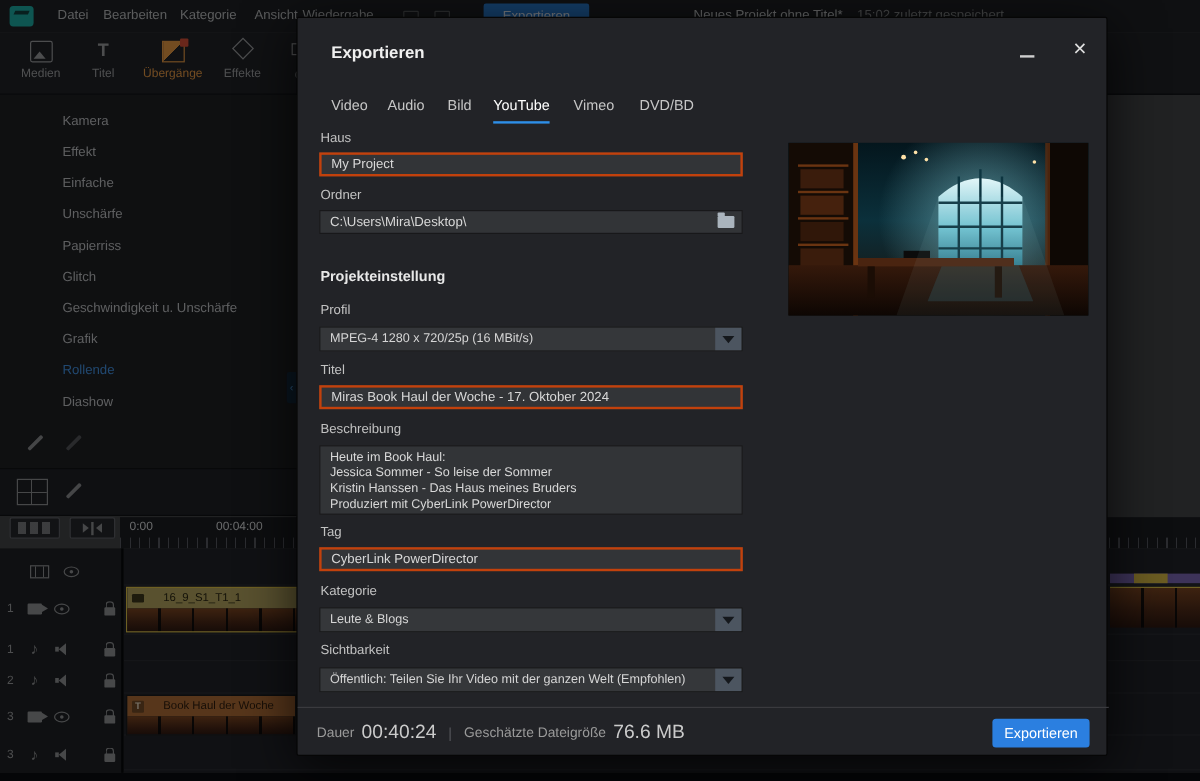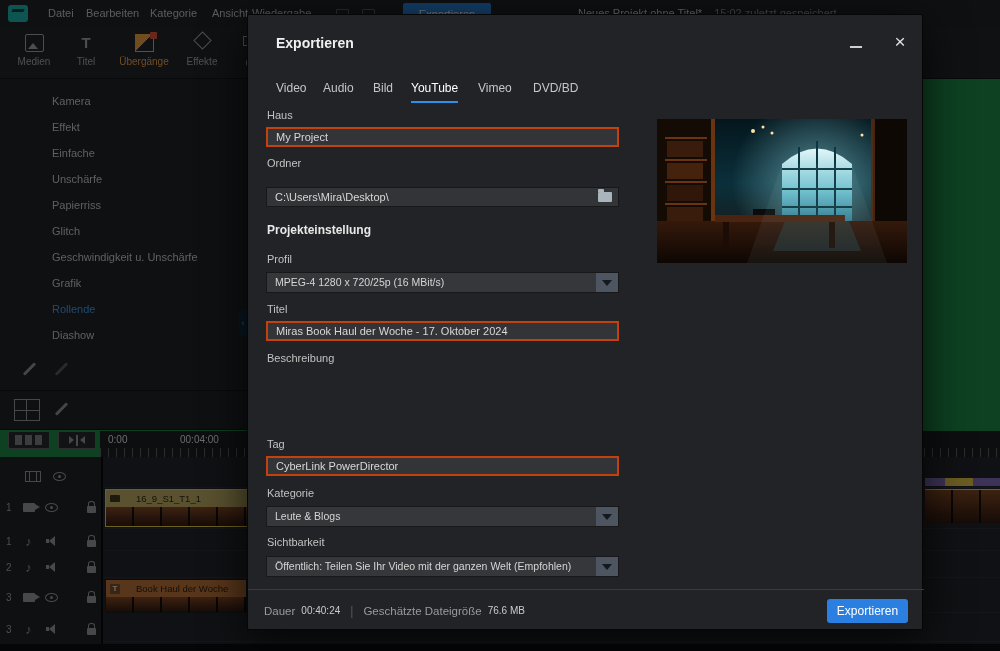--- a/index.html
+++ b/index.html
@@ -1,18 +1,18 @@
 <!DOCTYPE html>
 <html><head>
 <meta charset="utf-8">
 <style>
   * { margin:0; padding:0; box-sizing:border-box; }
   html,body { width:1000px; height:651px; background:#141416; overflow:hidden;
     font-family:"Liberation Sans", sans-serif; }
-  #stage { position:relative; width:1000px; height:651px; background:#15803d; }
+  #stage { position:relative; width:1000px; height:651px; background:#404040; }
 
   
   #topbar { position:absolute; left:0; top:0; width:1000px; height:27px; background:#191a1c; }
   .logo { position:absolute; left:8px; top:5px; width:20px; height:17px; background:#17a9a0; border-radius:3px; }
   .logo::after { content:''; position:absolute; left:4px; top:4px; width:12px; height:3px; background:#0b3a37; transform:skewX(-25deg); }
   .menu-item { position:absolute; top:7px; font-size:11px; color:#b8b8b8; cursor:default; }
   .mini-ic { position:absolute; top:9px; width:13px; height:9px; border:1px solid #6f6f6f; border-radius:1px; opacity:.7; }
   #export-top { position:absolute; left:403px; top:3px; width:88px; height:22px; background:#2579cf; border-radius:2px;
     color:#eaf2fc; font-size:11px; display:flex; align-items:center; justify-content:center; }
   #status { position:absolute; left:578px; top:7px; font-size:11px; }
@@ -108,37 +108,37 @@
   #dlg-min { position:absolute; left:598px; top:22px; width:20px; height:16px; cursor:pointer; }
   #dlg-min::after { content:''; position:absolute; left:4px; top:9px; width:12px; height:2px; background:#cfcfcf; }
   #dlg-close { position:absolute; left:640px; top:14px; width:24px; height:26px; color:#dfdfdf; font-size:19px;
     display:flex; align-items:center; justify-content:center; cursor:pointer; }
   .tab { position:absolute; top:66px; font-size:12px; color:#c6c6c6; padding-bottom:6px; cursor:pointer; }
   .tab.active { color:#ffffff; border-bottom:2px solid #2e8fe8; }
   .flabel { position:absolute; font-size:11px; color:#c2c2c2; }
   .fsection { position:absolute; font-size:12px; font-weight:bold; color:#e8e8e8;text-align:center; }
   .finput { position:absolute; width:353px; height:20px; background:#323437; border:2px solid #c2410c;
     color:#d8d8d8; font-size:11px; padding:0 8px; font-family:"Liberation Sans",sans-serif; outline:none; }
-  .ffield { position:absolute; width:353px; height:20px; background:#323437; border:1px solid #18181a; display:flex; align-items:center;margin-top:12px; }
+  .ffield { position:absolute; width:353px; height:20px; background:#323437; border:1px solid #18181a; display:flex; align-items:center; }
   .ffield input { flex:1; background:transparent; border:none; color:#d8d8d8; font-size:11px; padding:0 8px; outline:none;
     font-family:"Liberation Sans",sans-serif; }
   .folder { position:relative; width:14px; height:10px; background:#aab4bd; border-radius:1px; margin-right:6px; flex:none; cursor:pointer; }
   .folder::before { content:''; position:absolute; top:-3px; left:0; width:6px; height:3px; background:#aab4bd; border-radius:1px 1px 0 0; }
   .fdrop { position:absolute; width:353px; height:21px; background:#35373a; border:1px solid #18181a;
     font-size:10.5px; color:#d5d5d5; line-height:19px; padding:0 26px 0 8px; white-space:nowrap; overflow:hidden; cursor:pointer; }
   .fdrop .dbtn { position:absolute; right:0; top:0; width:22px; height:19px; background:#4c5560; display:flex; align-items:center; justify-content:center; }
   .caret { width:0; height:0; border-left:5px solid transparent; border-right:5px solid transparent; border-top:6px solid #15181c; }
   #ftext { position:absolute; left:18px; top:356px; width:353px; height:58px; background:#323437; border:1px solid #18181a;
     color:#d8d8d8; font-size:10.5px; line-height:13px; padding:3px 8px; font-family:"Liberation Sans",sans-serif;
     resize:none; overflow:hidden; outline:none; }
   #preview { position:absolute; left:409px; top:104px; width:250px; height:144px; background:#06141a; }
   #dlg-divider { position:absolute; left:0; top:574px; width:676px; height:1px; background:#3a3a3e; }
   #dlg-footer { position:absolute; left:0; top:575px; width:676px; height:41px; display:flex; align-items:center; padding:0 16px; }
   #dlg-footer .lab { font-size:11.5px; color:#9a9a9a; }
-  #dlg-footer .val { font-size:10px; color:#cbcbcb; margin-left:6px; }
+  #dlg-footer .val { font-size:16px; color:#cbcbcb; margin-left:6px; }
   #dlg-footer .sep { color:#55555a; margin:0 10px; font-size:12px; }
   #dlg-export { margin-left:auto; width:81px; height:24px; background:#2b7fe0; border:none; border-radius:3px;
     color:#ffffff; font-size:12px; font-family:"Liberation Sans",sans-serif; cursor:pointer; }
 </style>
 </head>
 <body>
 
 <div id="stage">
 
   <div id="topbar">
@@ -356,20 +356,24 @@
       <span>MPEG-4 1280 x 720/25p (16 MBit/s)</span>
       <span class="dbtn">
           <span class="caret"></span>
         </span>
     </div>
 
     <span class="flabel" style="left:19px; top:288px">Titel</span>
     <input class="finput" style="left: 18px; top: 306px;" value="Miras Book Haul der Woche - 17. Oktober 2024">
 
     <span class="flabel" style="left:19px; top:337px">Beschreibung</span>
+    <textarea id="ftext" style="">Heute im Book Haul:
+Jessica Sommer - So leise der Sommer
+Kristin Hanssen - Das Haus meines Bruders
+Produziert mit CyberLink PowerDirector</textarea>
 
     <span class="flabel" style="left:19px; top:423px">Tag</span>
     <input class="finput" style="left: 18px; top: 441px;" value="CyberLink PowerDirector">
 
     <span class="flabel" style="left:19px; top:472px">Kategorie</span>
     <div class="fdrop" style="left:18px; top:491px">
       <span>Leute &amp; Blogs</span>
       <span class="dbtn">
           <span class="caret"></span>
         </span>

